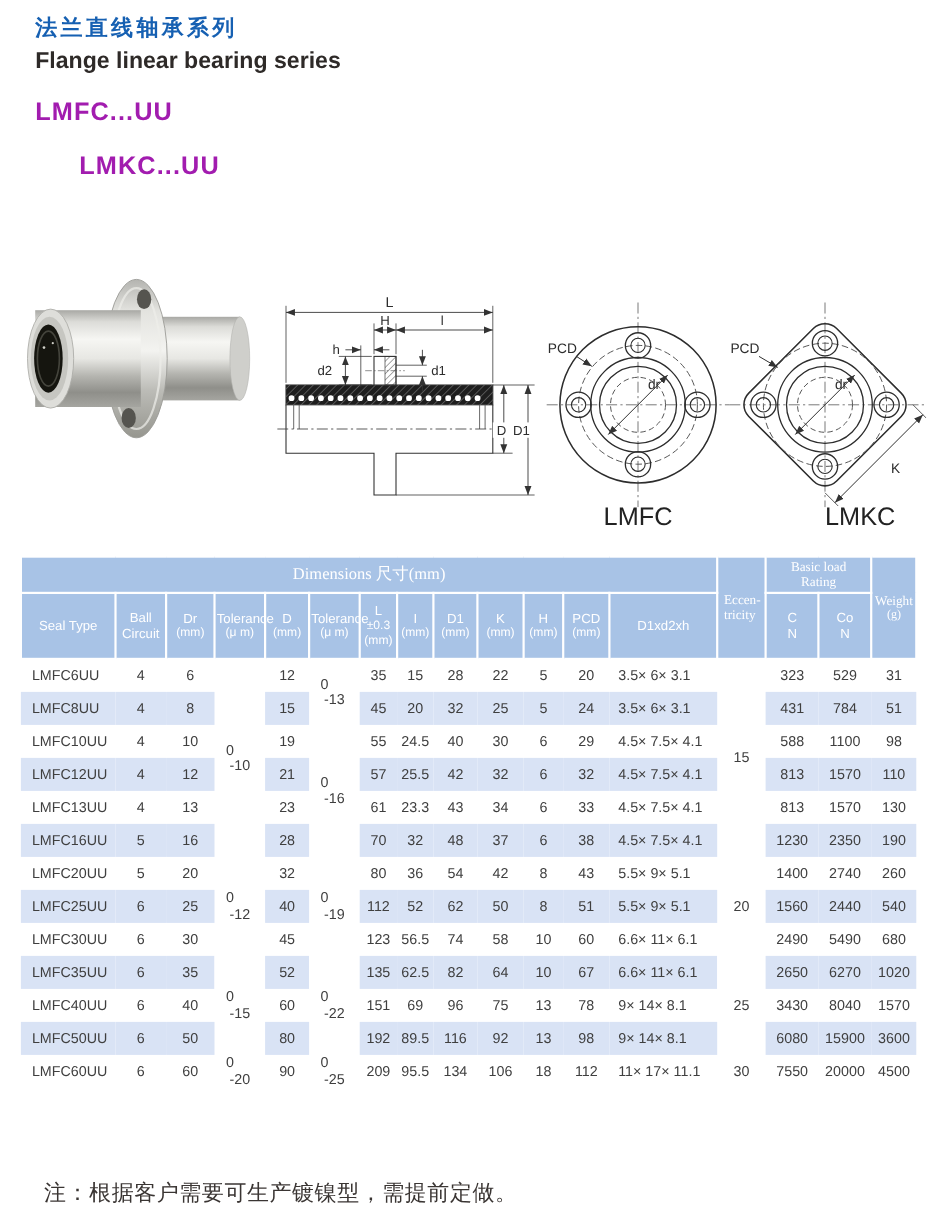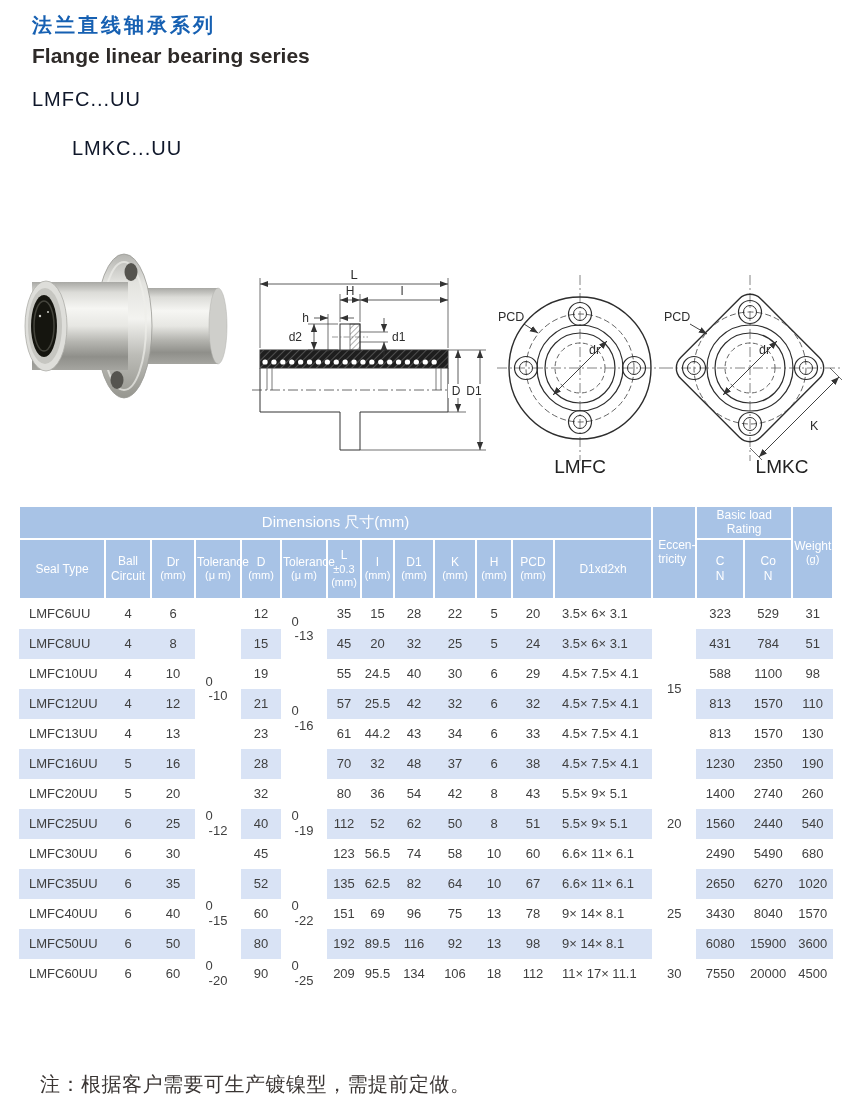--- a/index.html
+++ b/index.html
@@ -4,34 +4,34 @@
 <style>
   * { margin:0; padding:0; box-sizing:border-box; }
   html,body { background:#fff; }
   body {
     width:850px; height:1113px; position:relative; overflow:hidden;
     font-family:"Liberation Sans","DejaVu Sans",sans-serif;
   }
   .abs { position:absolute; }
   .title-cn { left:32px; top:12px; font-size:20px; font-weight:bold; color:#1660b2; letter-spacing:3px; }
   .title-en { left:32px; top:44px; font-size:21px; font-weight:bold; color:#2e2a28; }
-  .model { left:32px; font-size:20px; font-weight:normal; color:#0f172a; letter-spacing:1px; }
+  .model { left:32px; font-size:23px; font-weight:bold; color:#a21caf; letter-spacing:1px; }
   .m1 { top:88px; }
   .m2 { top:137px;margin-left:40px; }
-  .view-caption { top:456px; text-align:center; font-size:19px; color:#222; }
+  .view-caption { top:456px; text-align:center; font-size:23px; color:#222; }
   .cap-lmfc { left:496px; width:168px; }
   .cap-lmkc { left:692px; width:180px; }
 
   table.spec { border-collapse:collapse; table-layout:fixed; left:18px; top:505px; width:814px; }
   table.spec thead th {
     background:#a8c3e6; color:#fff; border:2px solid #fff;
     font-weight:normal; text-align:center; vertical-align:middle;
     font-size:12px; line-height:1.2; padding:1px;
   }
-  table.spec thead tr.grp th { height:32px; }
+  table.spec thead tr.grp th { height:32px;font-family:Liberation Serif, serif; }
   table.spec thead tr.sub th { height:60px; }
   table.spec th.gh { font-size:15px; }
   table.spec th.ecc-h { text-align:left; padding-left:5px; }
   table.spec .ln { display:block; }
   table.spec .ln.sm { font-size:11px; }
   table.spec tbody td {
     height:30px; font-size:13px; color:#3f3f3f; text-align:center;
     vertical-align:middle; line-height:1.12; padding:0;
   }
   table.spec tbody tr.stripe td { background:#d9e3f5; }
@@ -528,21 +528,21 @@
           <td>
             <span class="ln">13</span>
           </td>
           <td>
             <span class="ln">23</span>
           </td>
           <td>
             <span class="ln">61</span>
           </td>
           <td>
-            <span class="ln">44.2</span>
+            <span class="ln">23.3</span>
           </td>
           <td>
             <span class="ln">43</span>
           </td>
           <td>
             <span class="ln">34</span>
           </td>
           <td>
             <span class="ln">6</span>
           </td>

